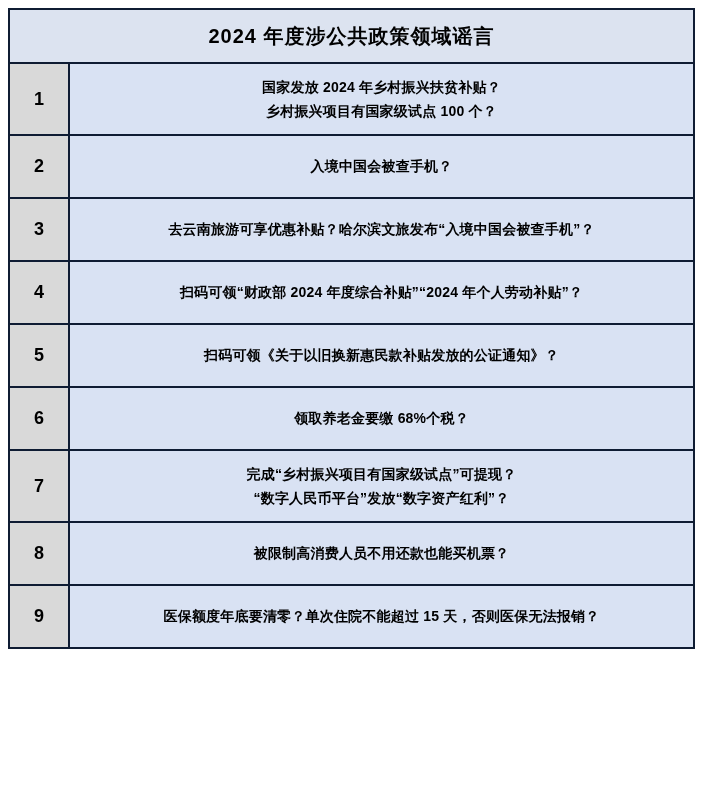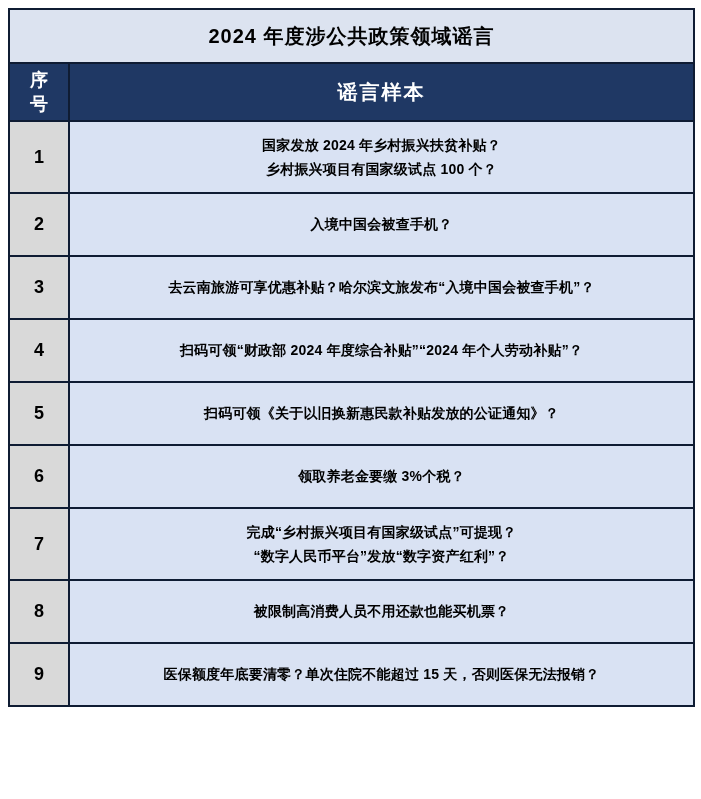--- a/index.html
+++ b/index.html
@@ -31,21 +31,21 @@
     border-collapse: collapse;
     width: 685px;
     table-layout: fixed;
   }
   .rumor-table td, .rumor-table th {
     border: 2px solid var(--border);
     font-weight: bold;
     color: var(--text);
     text-align: center;
     vertical-align: middle;
-    padding: 2px 18px;
+    padding: 2px 6px;
   }
   col.c-index { width: 60px; }
   col.c-sample { width: 625px; }
 
   tr.r-title td {
     background: var(--title-bg);
     height: 54px;
     font-size: 20px;
     letter-spacing: 1px;
   }
@@ -77,24 +77,20 @@
 <div class="frame">
   <table class="rumor-table">
     <colgroup>
       <col class="c-index">
       <col class="c-sample">
     </colgroup>
     <tbody>
       <tr class="r-title">
         <td colspan="2">2024 年度涉公共政策领域谣言</td>
       </tr>
-      <tr class="r-head">
-        <th class="hdr-index">序号</th>
-        <th class="hdr-sample">谣言样本</th>
-      </tr>
       <tr class="r-two">
         <td class="num">1</td>
         <td class="txt">国家发放 2024 年乡村振兴扶贫补贴？
 乡村振兴项目有国家级试点 100 个？</td>
       </tr>
       <tr class="r-one">
         <td class="num">2</td>
         <td class="txt">入境中国会被查手机？</td>
       </tr>
       <tr class="r-one">
@@ -104,21 +100,21 @@
       <tr class="r-one">
         <td class="num">4</td>
         <td class="txt">扫码可领“财政部 2024 年度综合补贴”“2024 年个人劳动补贴”？</td>
       </tr>
       <tr class="r-one">
         <td class="num">5</td>
         <td class="txt">扫码可领《关于以旧换新惠民款补贴发放的公证通知》？</td>
       </tr>
       <tr class="r-one">
         <td class="num">6</td>
-        <td class="txt">领取养老金要缴 3%个税？</td>
+        <td class="txt">领取养老金要缴 68%个税？</td>
       </tr>
       <tr class="r-two">
         <td class="num">7</td>
         <td class="txt">完成“乡村振兴项目有国家级试点”可提现？
 “数字人民币平台”发放“数字资产红利”？</td>
       </tr>
       <tr class="r-one">
         <td class="num">8</td>
         <td class="txt">被限制高消费人员不用还款也能买机票？</td>
       </tr>

